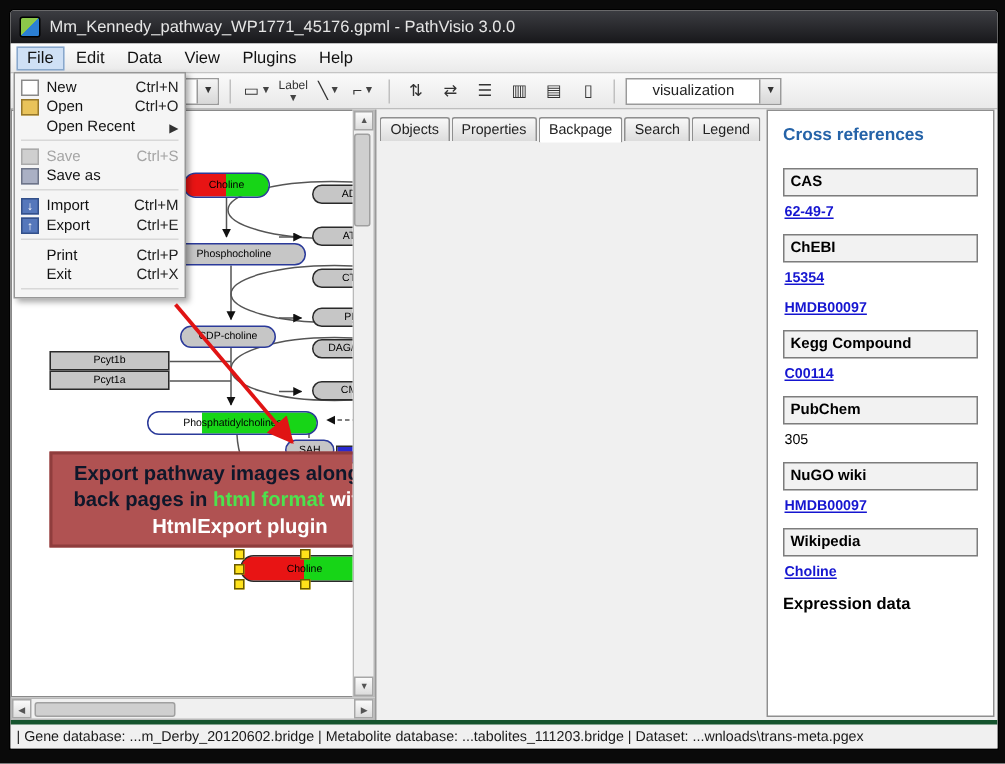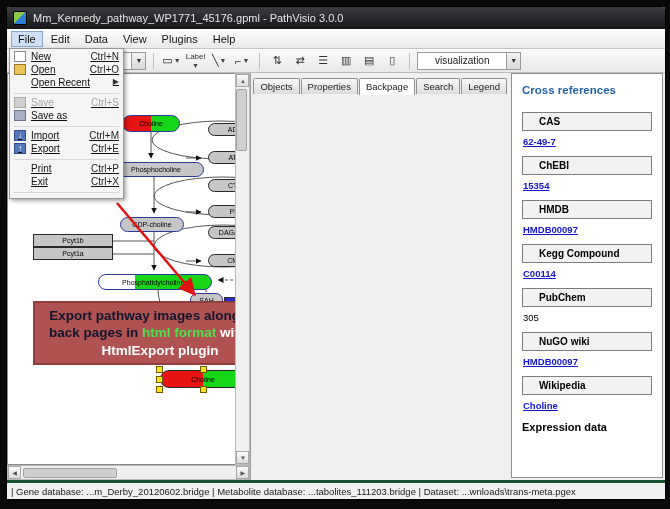--- a/index.html
+++ b/index.html
@@ -56,31 +56,31 @@
   .rpanel{flex:0 0 212px;background:#f0f0f0;display:flex;flex-direction:row;border-left:1px solid #9a9a9a;}
   .tabs{display:flex;align-items:flex-end;height:19px;padding:2px 2px 0 2px;gap:1px;font-size:9.5px;flex:0 0 auto;}
   .tab{background:linear-gradient(#f8f8f8,#dcdcdc);border:1px solid #8f8f8f;border-bottom:none;
        padding:2px 6px;border-radius:2px 2px 0 0;color:#222;}
   .tab.active{background:#fff;font-weight:normal;padding-bottom:3px;position:relative;top:1px;}
   .rcontent{flex:1 1 auto;background:#fff;border:1px solid #8f8f8f;margin:0 2px 2px 2px;padding:10px 10px;
             overflow:hidden;font-size:10px;}
   .xref-head{color:#2563a8;font-weight:bold;font-size:11.5px;margin-bottom:16px;}
   .xsec{margin-bottom:9px;}
   .xsec .hbox{width:130px;background:#f2f2f2;border:1px solid #7d7d7d;font-weight:bold;font-size:10px;
-              padding:3px 16px;box-sizing:border-box;margin-bottom:5px;}
+              padding:3px 4px;box-sizing:border-box;margin-bottom:5px;}
   .xsec .val{font-size:9.5px;margin:0 0 6px 1px;}
   .xsec .val a{color:#1515d0;font-weight:bold;text-decoration:underline;}
   .exp-head{font-weight:bold;font-size:11px;margin-top:10px;}
   
   .statusbar{flex:0 0 16px;background:#f0f0f0;border-top:3px solid #14532d;display:flex;align-items:center;
              font-size:9.5px;color:#1a1a1a;padding-left:4px;white-space:nowrap;overflow:hidden;}
   
   .filemenu{position:absolute;left:2px;top:41px;width:113px;background:#f5f5f5;border:1px solid #979797;
             box-shadow:2px 2px 4px rgba(0,0,0,.35);z-index:40;padding:2px 0;font-size:10px;color:#111;}
-  .fm-item{display:flex;align-items:flex-start;height:13px;padding:0 4px;position:relative;text-decoration:underline;}
+  .fm-item{display:flex;align-items:flex-end;height:13px;padding:0 4px;position:relative;}
   .fm-item .mi{width:12px;height:11px;margin-right:5px;flex:0 0 auto;display:flex;align-items:center;
                justify-content:center;font-size:8px;color:#fff;box-sizing:border-box;}
   .fm-item .lbl{flex:1 1 auto;}
   .fm-item .sc{color:#222;margin-left:18px;}
   .fm-item.disabled .lbl,.fm-item.disabled .sc{color:#a5a5a5;}
   .fm-item .sub{font-size:8px;color:#333;}
   .fm-item.hl{outline:2px solid #e01414;outline-offset:0px;}
   .fm-sep{height:1px;background:#d8d8d8;margin:3px 4px;}
   .mi-new{background:#fff;border:1px solid #8a8a8a;}
   .mi-open{background:#e9c35a;border:1px solid #96772a;}
@@ -273,21 +273,20 @@
         <div id="xrefs">
             <div class="xsec">
               <div class="hbox">CAS</div>
               <div class="val"><a href="#">62-49-7</a></div>
             </div>
             <div class="xsec">
               <div class="hbox">ChEBI</div>
               <div class="val"><a href="#">15354</a></div>
             </div>
             <div class="xsec">
-              <div class="hbox">HMDB</div>
               <div class="val"><a href="#">HMDB00097</a></div>
             </div>
             <div class="xsec">
               <div class="hbox">Kegg Compound</div>
               <div class="val"><a href="#">C00114</a></div>
             </div>
             <div class="xsec">
               <div class="hbox">PubChem</div>
               <div class="val">305</div>
             </div>

